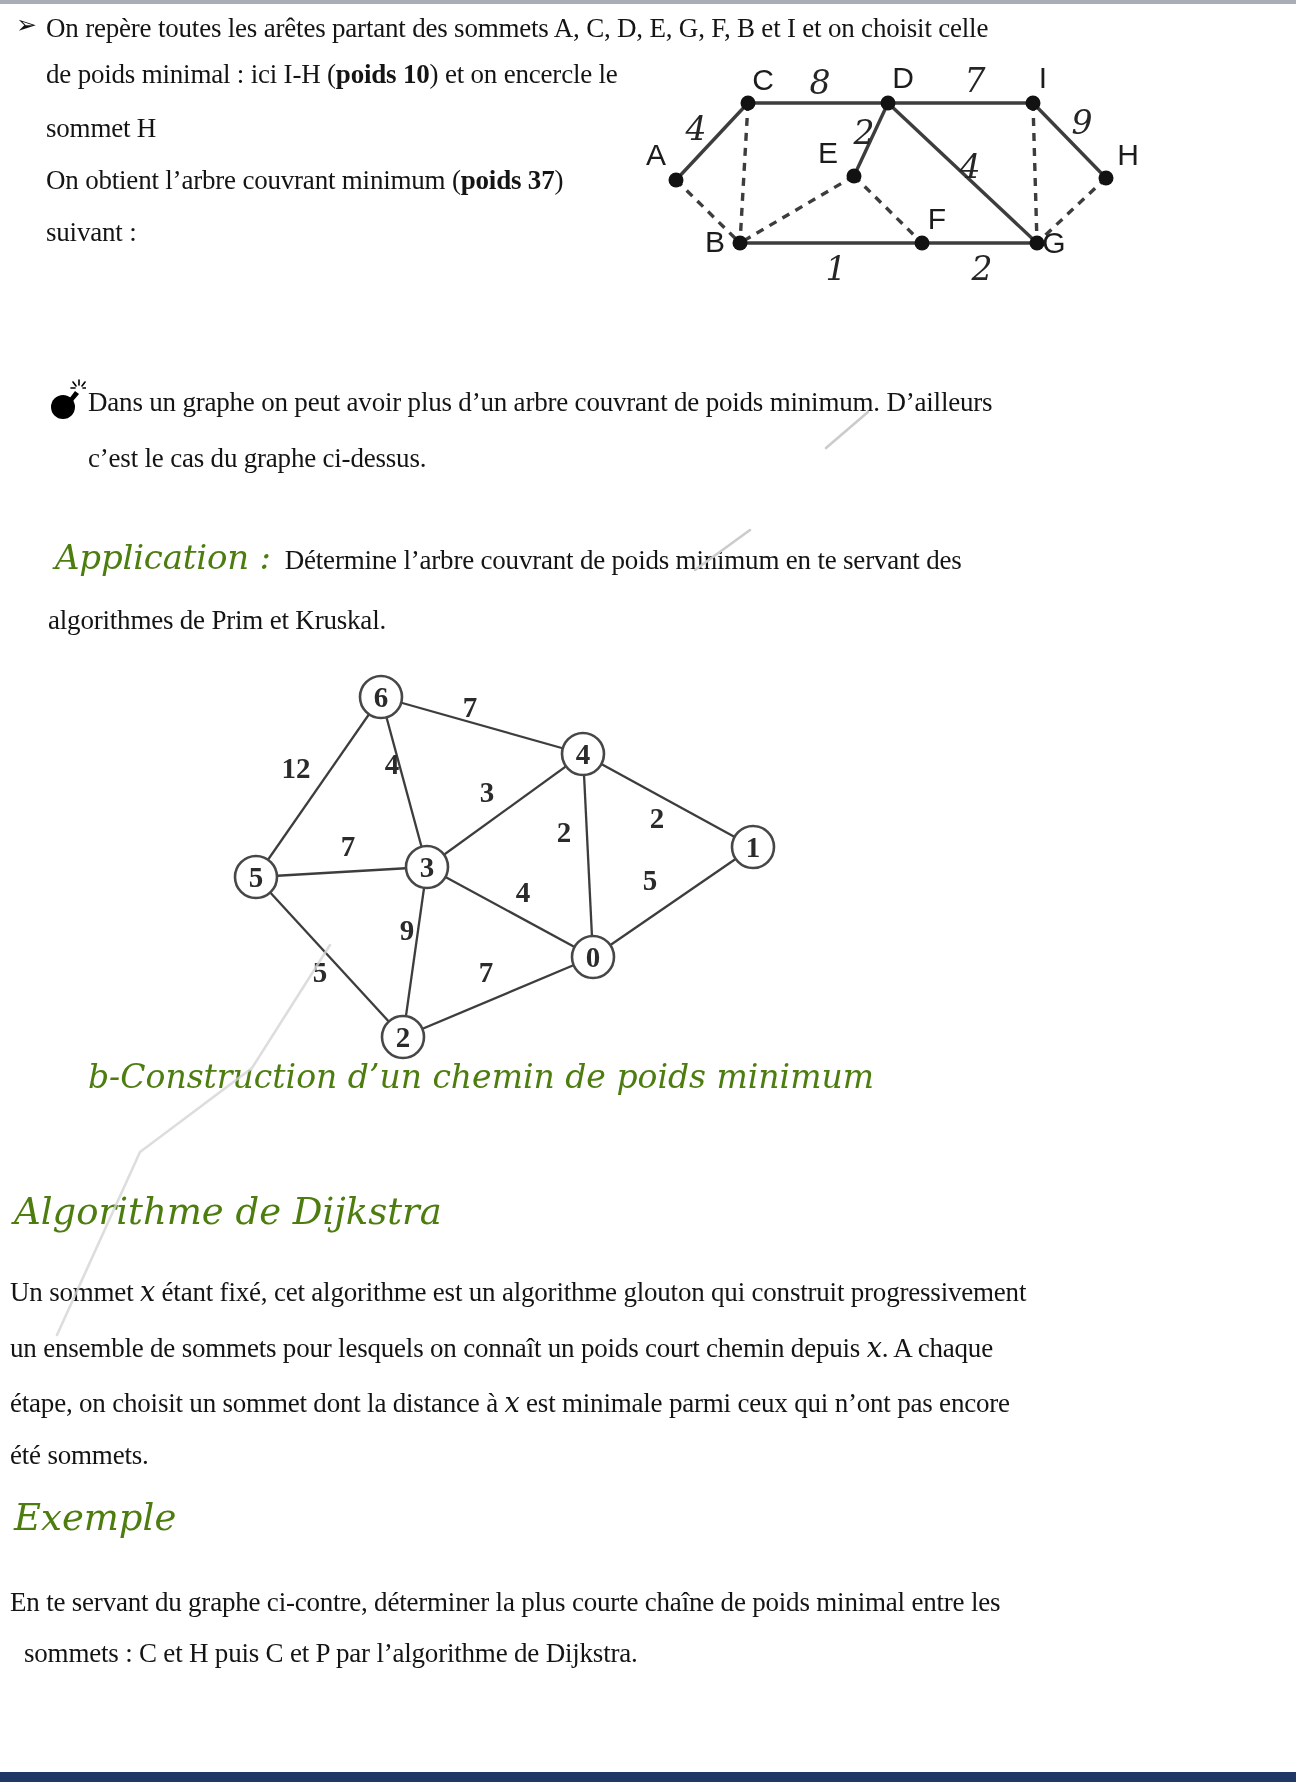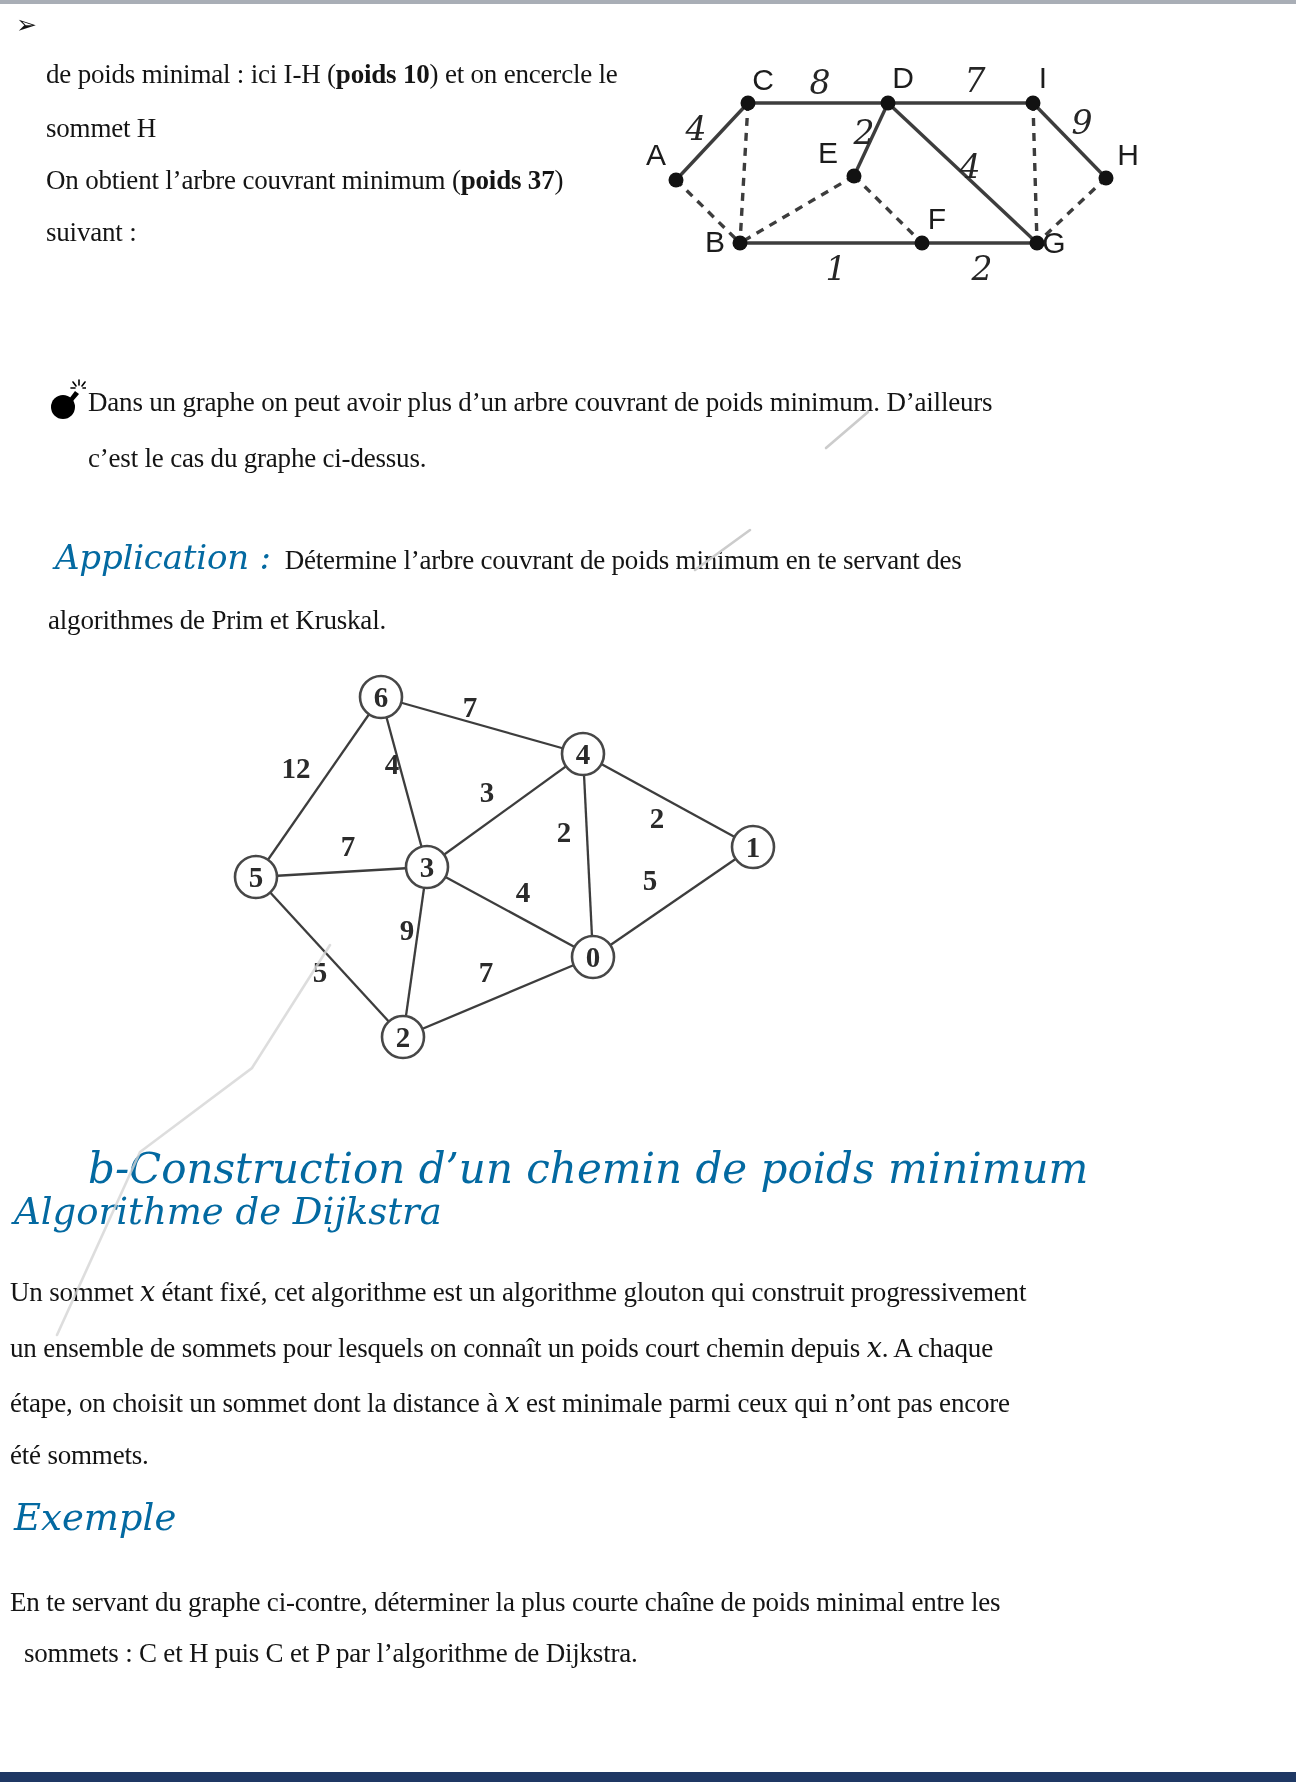--- a/index.html
+++ b/index.html
@@ -2,21 +2,21 @@
 <html><head>
 <meta charset="utf-8">
 <style>
   html,body{margin:0;padding:0;background:#ffffff;}
   .page{position:relative;width:1296px;height:1782px;background:#ffffff;overflow:hidden;
         font-family:"Liberation Serif",serif;color:#141414;}
   .topedge{position:absolute;left:0;top:0;width:100%;height:4px;background:#a9aeb6;}
   .l{position:absolute;white-space:nowrap;font-size:27px;line-height:34px;letter-spacing:-0.2px;}
   .b{font-weight:bold;}
   .vx{font-style:italic;font-family:"DejaVu Serif",serif;}
-  .green{color:#0369a1;font-family:"DejaVu Serif",serif;font-style:italic;}
+  .green{color:#4d7c0f;font-family:"DejaVu Serif",serif;font-style:italic;}
   .bullet{position:absolute;left:16px;top:10px;font-family:"DejaVu Sans",sans-serif;
           font-size:25px;color:#111;}
   .gsvg{position:absolute;}
   .edge{stroke:#3d3d3d;fill:none;}
   #g1 .edge{stroke-width:3.4;}
   #g2 .edge{stroke-width:2.3;}
   .edge.dashed{stroke-width:2.5;stroke-dasharray:8 7;}
   .dot{fill:#121212;}
   .vertex{fill:#ffffff;stroke:#474747;stroke-width:2.6;}
   .g1-label{font-family:"Liberation Sans",sans-serif;font-size:30px;fill:#1c1c1c;}
@@ -28,20 +28,21 @@
   .hb{position:absolute;white-space:nowrap;}
 </style>
 </head>
 <body>
 
 <div class="page">
 
   <div class="topedge"></div>
 
   <span class="bullet">➢</span>
+  <div class="l" style="left:46px;top:11px">On repère toutes les arêtes partant des sommets A, C, D, E, G, F, B et I et on choisit celle</div>
   <div class="l" style="left:46px;top:57px"><span>de poids minimal : ici I-H (</span><span class="b">poids 10</span><span>) et on encercle le</span></div>
   <div class="l" style="left:46px;top:111px">sommet H</div>
   <div class="l" style="left:46px;top:163px"><span>On obtient l’arbre couvrant minimum (</span><span class="b">poids 37</span><span>)</span></div>
   <div class="l" style="left:46px;top:215px">suivant :</div>
 
   <svg id="g1" class="gsvg" style="left:630px;top:50px" width="560" height="250">
       <line x1="46" y1="130" x2="118" y2="53" class="edge"></line>
       <line x1="118" y1="53" x2="258" y2="53" class="edge"></line>
       <line x1="258" y1="53" x2="403" y2="53" class="edge"></line>
       <line x1="403" y1="53" x2="476" y2="128" class="edge"></line>
@@ -134,21 +135,21 @@
       <circle cx="237" cy="237" r="21" class="vertex"></circle>
       <text x="237" y="247" text-anchor="middle" class="g2-label">3</text>
       <circle cx="66" cy="247" r="21" class="vertex"></circle>
       <text x="66" y="257" text-anchor="middle" class="g2-label">5</text>
       <circle cx="403" cy="327" r="21" class="vertex"></circle>
       <text x="403" y="337" text-anchor="middle" class="g2-label">0</text>
       <circle cx="213" cy="407" r="21" class="vertex"></circle>
       <text x="213" y="417" text-anchor="middle" class="g2-label">2</text>
     </svg>
 
-  <div class="hb green" style="left:88px;top:1144px;font-size:42px">b-Construction d’un chemin de poids minimum</div>
+  <div class="hb green" style="left:88px;top:1057px;font-size:33px">b-Construction d’un chemin de poids minimum</div>
   <div class="hb green" style="left:14px;top:1190px;font-size:37px">Algorithme de Dijkstra</div>
 
   <div class="l" style="left:10px;top:1275px"><span>Un sommet </span><span class="vx">x</span><span> étant fixé, cet algorithme est un algorithme glouton qui construit progressivement</span></div>
   <div class="l" style="left:10px;top:1331px"><span>un ensemble de sommets pour lesquels on connaît un poids court chemin depuis </span><span class="vx">x</span><span>. A chaque</span></div>
   <div class="l" style="left:10px;top:1386px"><span>étape, on choisit un sommet dont la distance à </span><span class="vx">x</span><span> est minimale parmi ceux qui n’ont pas encore</span></div>
   <div class="l" style="left:10px;top:1438px">été sommets.</div>
 
   <div class="hb green" style="left:14px;top:1496px;font-size:37px">Exemple</div>
   <div class="l" style="left:10px;top:1585px">En te servant du graphe ci-contre, déterminer la plus courte chaîne de poids minimal entre les</div>
   <div class="l" style="left:24px;top:1636px">sommets : C et H puis C et P par l’algorithme de Dijkstra.</div>

